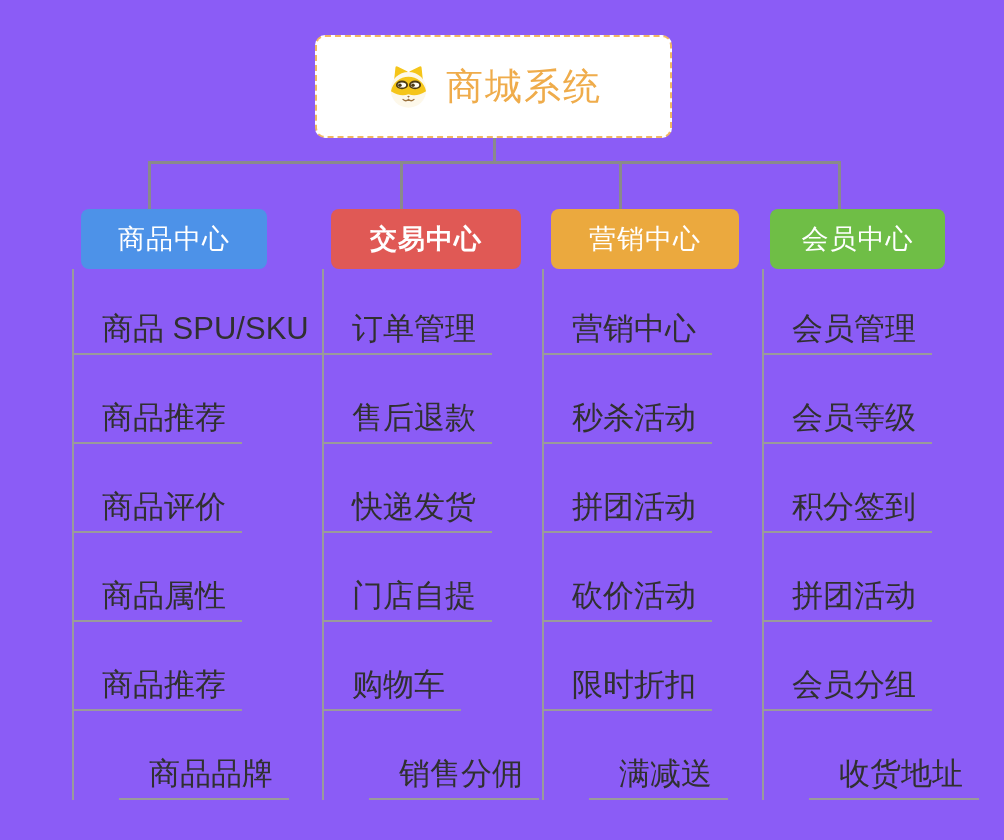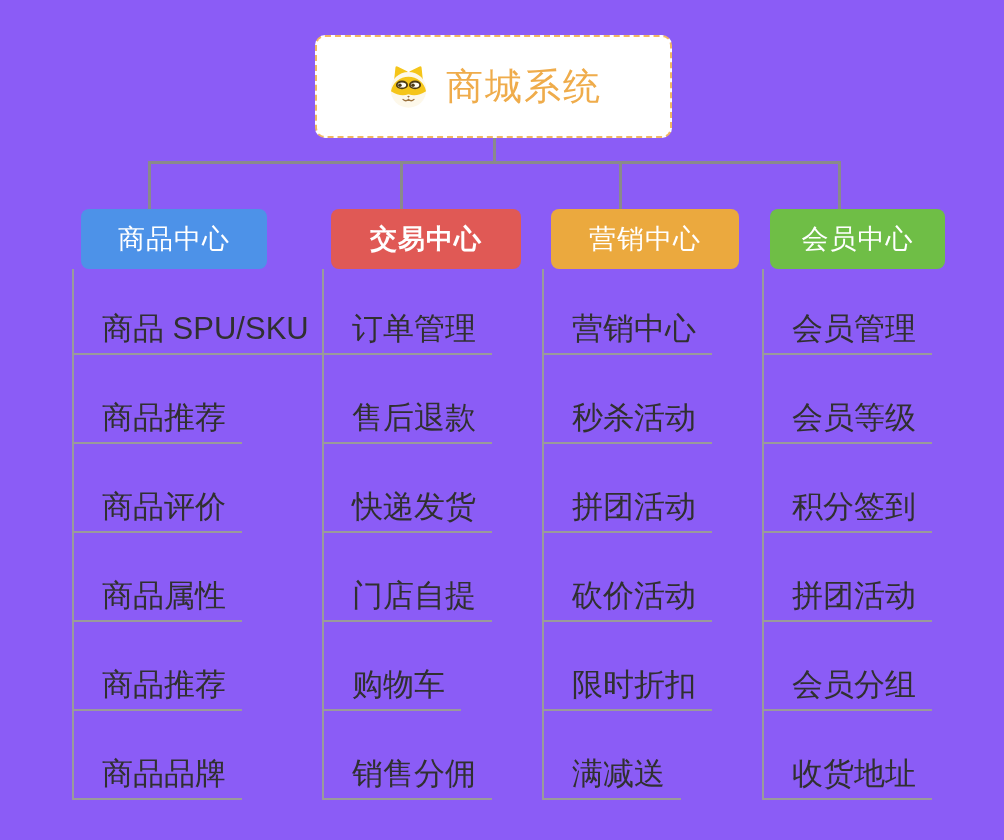--- a/index.html
+++ b/index.html
@@ -34,21 +34,21 @@
 
   
   .col{position:absolute;top:269px;}
   .c0{left:72px;}
   .c1{left:322px;}
   .c2{left:542px;}
   .c3{left:762px;}
   .vline{position:absolute;left:0;top:0;width:2px;height:531px;background:#9A9A9A;}
   .item{position:absolute;left:0;white-space:nowrap;font-size:31px;line-height:27px;color:#303030;
     padding:0 16px 11px 30px;border-bottom:2px solid #9A9A9A;}
-  .r0{top:46px;}.r1{top:135px;}.r2{top:224px;}.r3{top:313px;}.r4{top:402px;}.r5{top:491px;}
+  .r0{top:46px;}.r1{top:135px;}.r2{top:224px;}.r3{top:313px;}.r4{top:402px;}.r5{top:491px;margin-left:47px;}
 </style>
 </head>
 <body>
 
 <div class="canvas">
 
   <div class="root-box" style="border-color: rgb(242, 183, 99);">
     <span class="dog">
       <svg viewBox="0 0 64 64" width="47" height="44" aria-hidden="true">
         <path d="M13 23 L15 4 L29 11 Z" fill="#F5C519" stroke="#F5C519" stroke-width="4" stroke-linejoin="round"></path>

